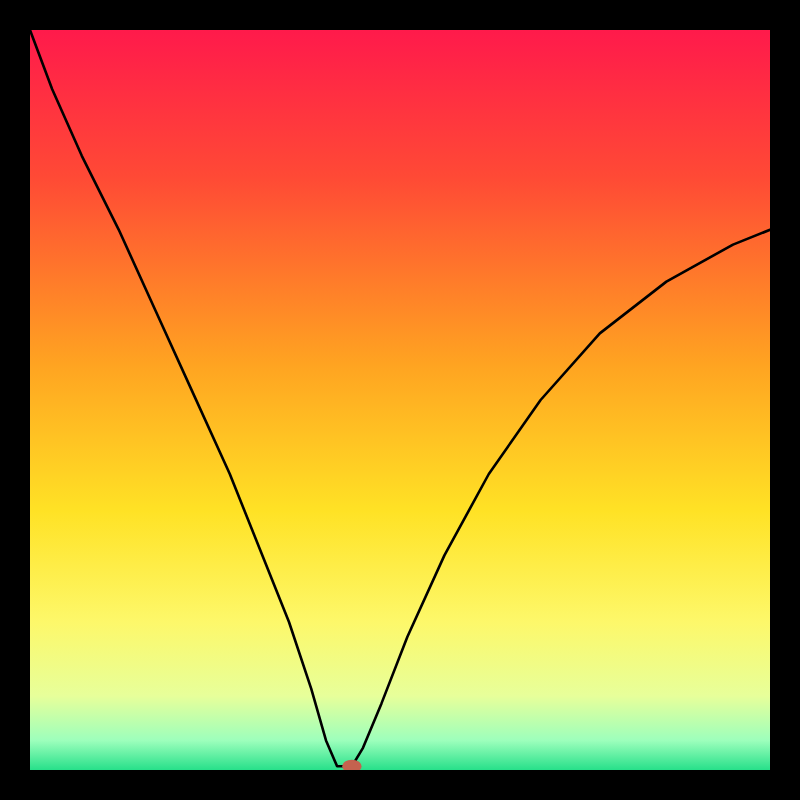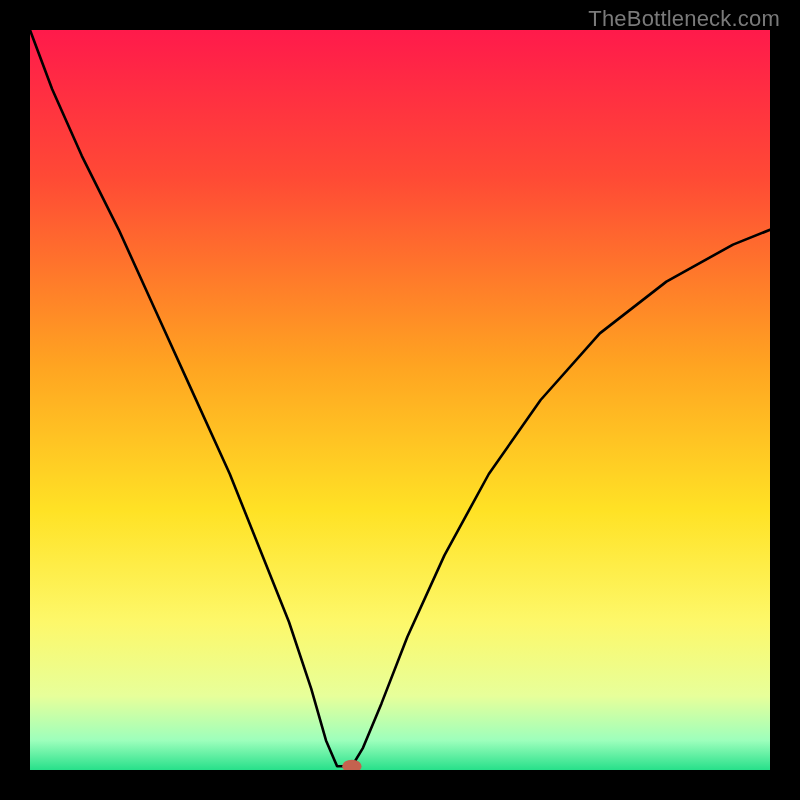--- a/index.html
+++ b/index.html
@@ -35,21 +35,20 @@
     font-size: 22px;
     font-weight: 500;
     letter-spacing: 0.2px;
   }
   svg { display: block; }
 </style>
 </head>
 <body>
 
 <div class="frame">
-  <div class="watermark">TheBottleneck.com</div>
   <div class="plot-area">
     <svg id="chart-svg" width="740" height="740" viewBox="0 0 740 740" preserveAspectRatio="none">
         <defs>
           <linearGradient id="bg-grad" x1="0" y1="0" x2="0" y2="1">
             <stop offset="0%" stop-color="#ff1a4b"></stop>
             <stop offset="20%" stop-color="#ff4a35"></stop>
             <stop offset="45%" stop-color="#ffa321"></stop>
             <stop offset="65%" stop-color="#ffe225"></stop>
             <stop offset="80%" stop-color="#fdf86a"></stop>
             <stop offset="90%" stop-color="#e7ff9a"></stop>

